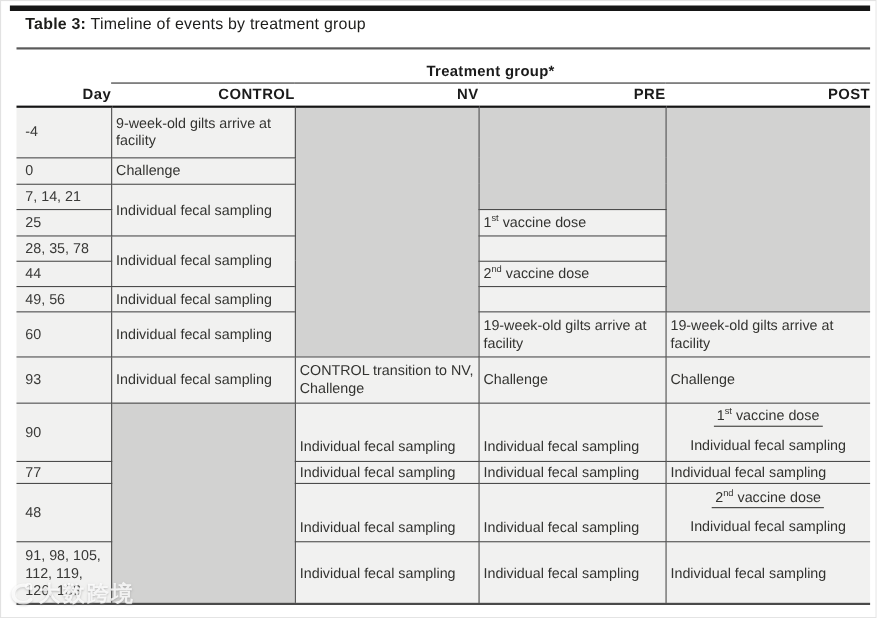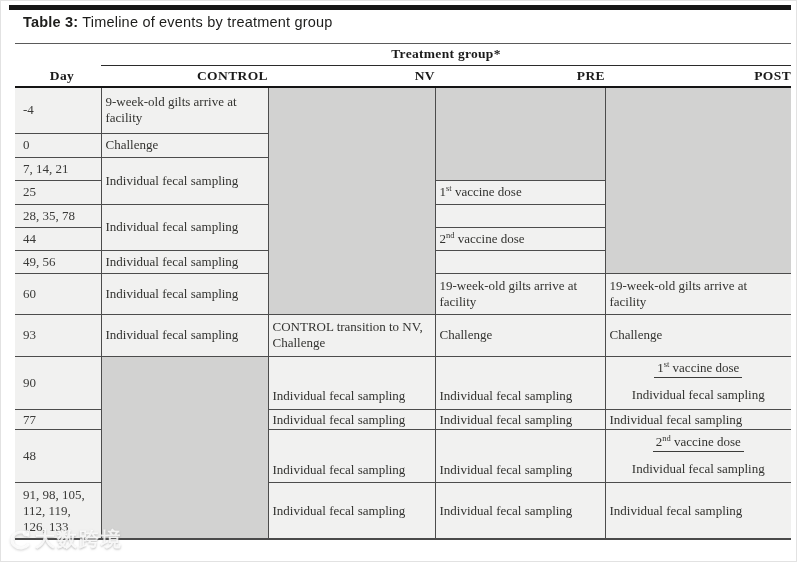--- a/index.html
+++ b/index.html
@@ -33,26 +33,25 @@
 
   .title-rule {
     position: absolute;
     left: 14px; top: 42px;
     width: 776px; height: 2px;
     background: #5a5a5a;
   }
 
   table.timeline {
     position: absolute;
-    left: 14px; top: 43px;
+    left: 14px; top: 53px;
     width: 776px;
     border-collapse: collapse;
     table-layout: fixed;
     border-bottom: 2px solid #4a4a4a;
-    font-family: Liberation Serif, serif;
   }
   col.c-day     { width: 86px; }
   col.c-control { width: 167px; }
   col.c-nv      { width: 167px; }
   col.c-pre     { width: 170px; }
   col.c-post    { width: 186px; }
 
   thead th {
     font-weight: bold;
     color: #1b1b1b;
@@ -68,21 +67,21 @@
     padding-bottom: 3px;
   }
   tr.cols-row th {
     height: 22px;
     font-size: 13.5px;
     letter-spacing: 0.4px;
     text-align: right;
     vertical-align: middle;
     border-bottom: 2.5px solid #141414;
   }
-  tr.cols-row th.day-th { text-align: center; padding-left: 8px; margin-top: 28px; }
+  tr.cols-row th.day-th { text-align: right; padding-left: 8px; margin-top: 28px; }
 
   tbody td {
     border: 1px solid #4c4c4c;
     background: #f1f1f0;
     font-size: 13px;
     color: #333330;
     text-align: left;
     vertical-align: middle;
     line-height: 1.22;
     padding: 2px 4px;

